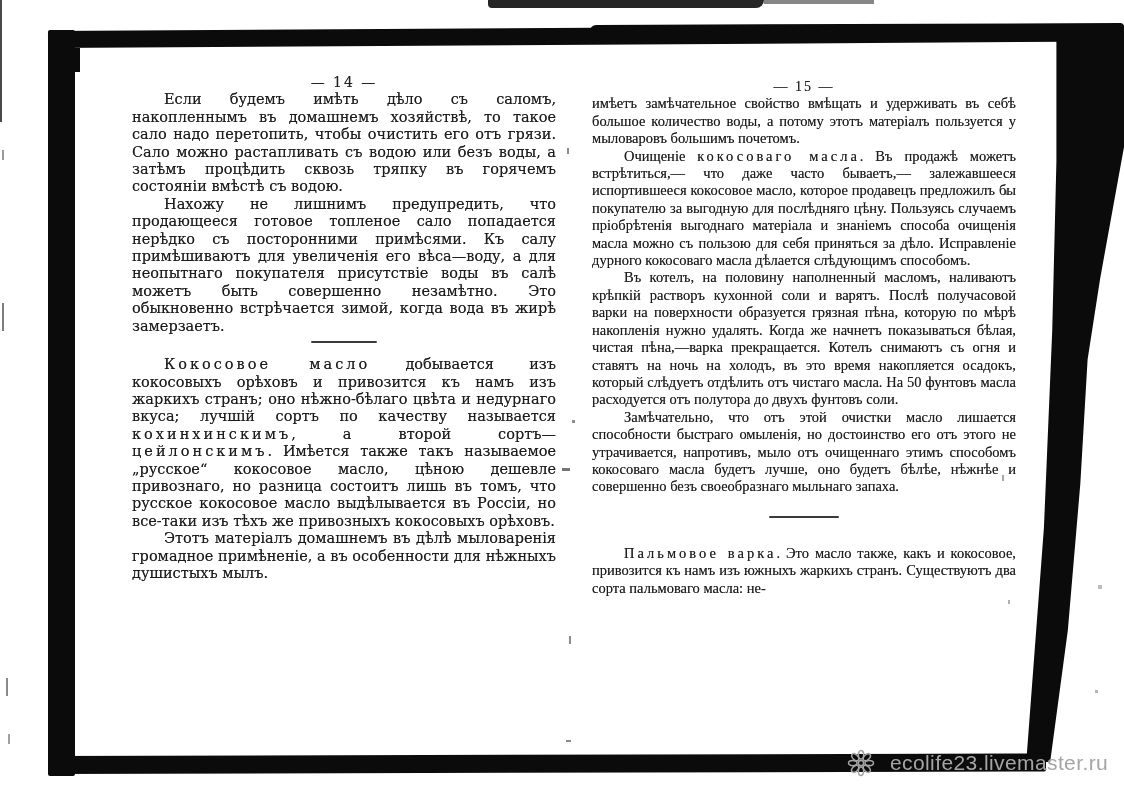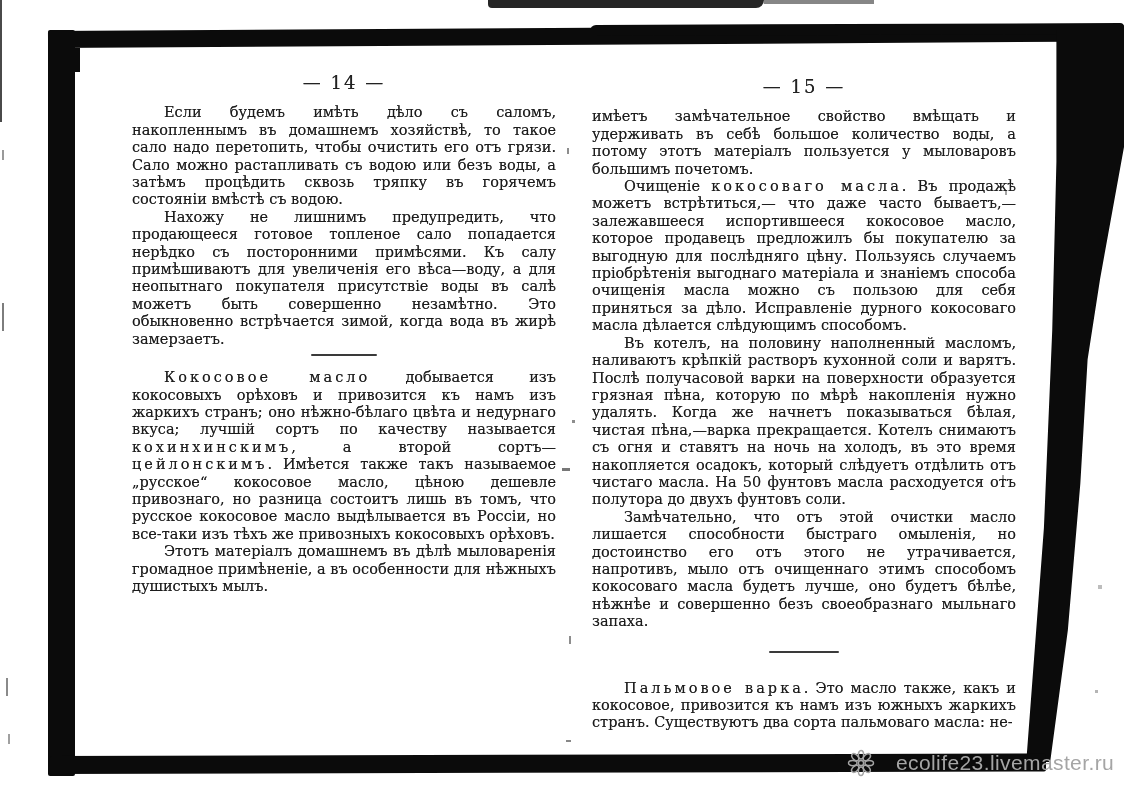--- a/index.html
+++ b/index.html
@@ -33,31 +33,31 @@
   .a12{left:1002px;top:475px;width:2px;height:6px;background:#a5a5a5;}
   .a13{left:1008px;top:600px;width:2px;height:4px;background:#b0b0b0;}
   .a14{left:1098px;top:585px;width:4px;height:4px;background:#bdbdbd;}
   .a15{left:1095px;top:690px;width:3px;height:3px;background:#b5b5b5;}
 
   
   .page{position:absolute;width:424px;
     font-family:"DejaVu Serif",serif;font-size:14.5px;line-height:17.4px;
     color:#1c1c1c;text-align:justify;text-shadow:0 0 .4px rgba(0,0,0,.55);}
   .page-left{left:132px;top:74px;}
-  .page-right{left:592px;top:78px;}
-  .pagenum{text-align:right;font-size:18px;letter-spacing:2px;margin-bottom:13px;color:#222;text-align-last:center;}
+  .page-right{left:592px;top:78px;font-family:Liberation Serif, serif;}
+  .pagenum{text-align:right;font-size:14px;letter-spacing:2px;color:#222;text-align-last:center;}
   .page p{margin:0;hyphens:none;}
   .ind{text-indent:32px;}
   .razr{letter-spacing:3px;}
   .rule{height:2px;background:#3a3a3a;border-radius:1px;}
   .rule-14{width:66px;margin:6px auto 13px auto;}
   .rule-15{width:70px;margin:20px auto 27px auto;}
 
   
-  .watermark{position:absolute;left:846px;top:748px;display:flex;align-items:center;gap:20px;z-index:5;
+  .watermark{position:absolute;left:846px;top:748px;display:flex;align-items:center;gap:14px;z-index:5;
     font-family:"Liberation Sans",sans-serif;font-size:21px;color:#a5a5a5;letter-spacing:.4px;}
   .watermark svg{display:block;}
 </style>
 </head>
 <body>
 
 <div class="scan">
 
   <div class="art a1"></div>
   <div class="art a2"></div>

